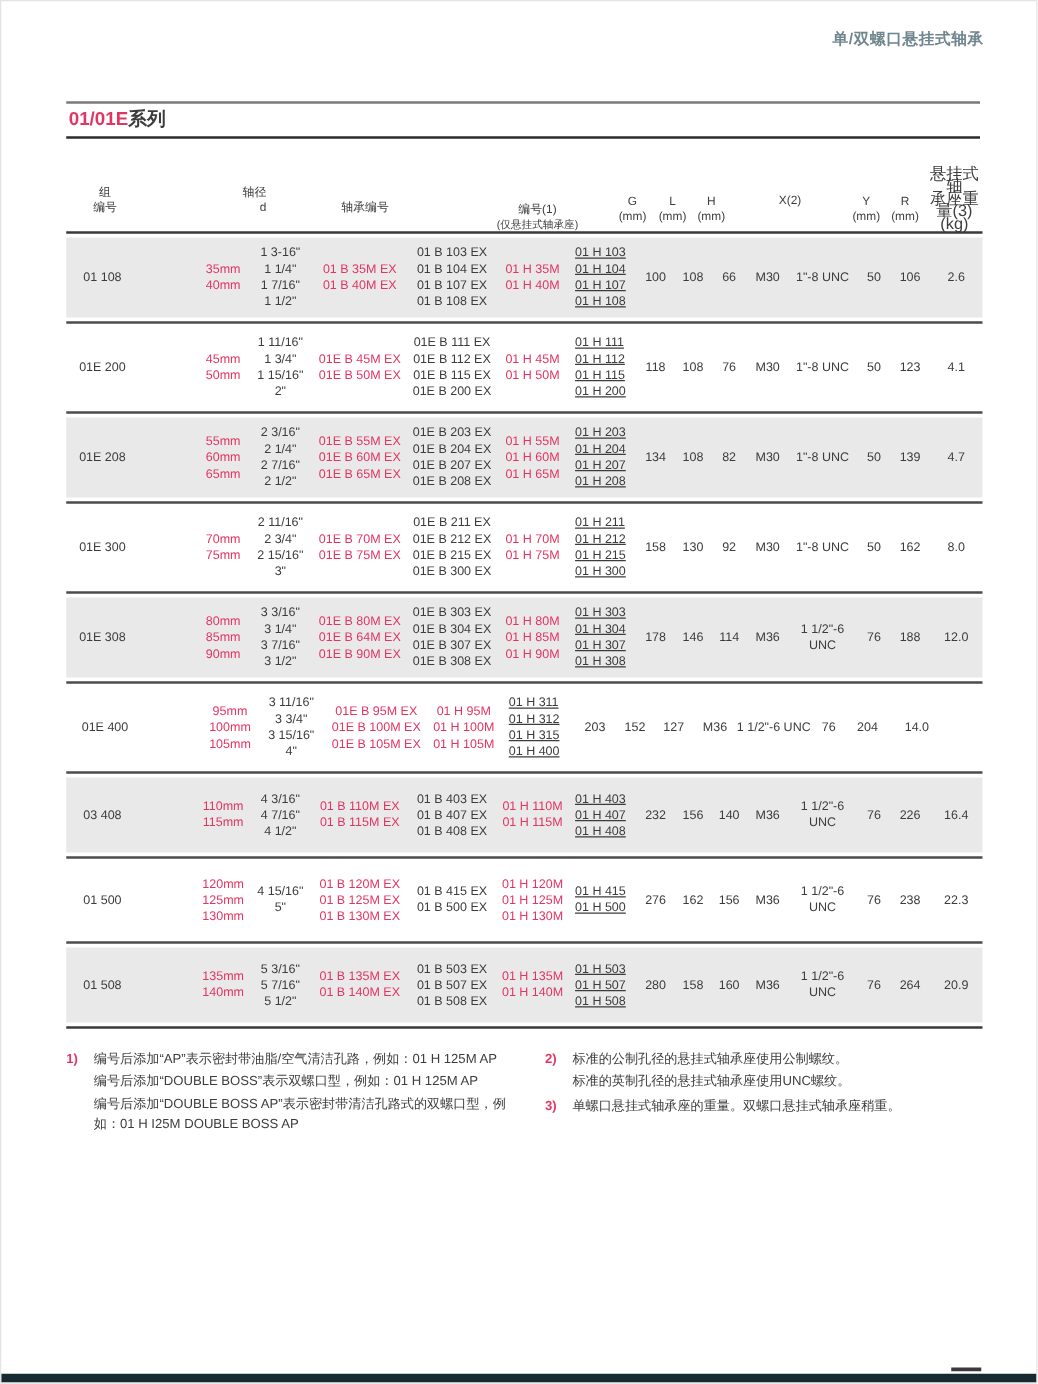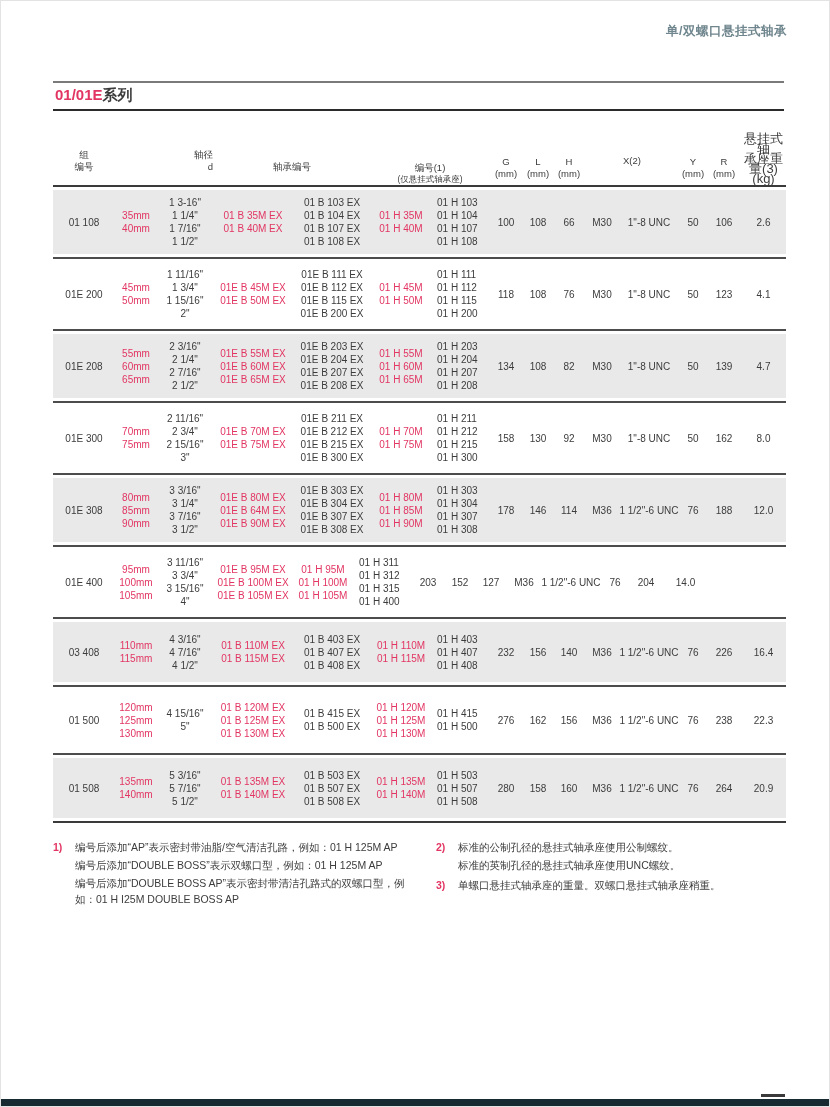--- a/index.html
+++ b/index.html
@@ -46,26 +46,26 @@
   .h-r{width:34px;padding-bottom:6px;}
   .h-w{width:45px;padding-bottom:1px;font-size:13px;line-height:10px;}
   #rows{border-top:2px solid #3a3a3a;border-bottom:2px solid #3a3a3a;padding:3px 0;}
   .row-sep{height:2px;background:#4c4c4c;margin:3px 0;}
   .trow{display:flex;align-items:center;min-height:48px;padding:6px 0;}
   .trow.shaded{background:var(--row,#e9e9e9);}
   .cell{display:flex;flex-direction:column;justify-content:center;align-items:center;
         text-align:center;line-height:13px;box-sizing:border-box;}
   .cell div{white-space:nowrap;}
   .c-group{width:62px;}
-  .c-dm{width:42px;}
+  .c-dm{width:42px;margin-left:48px;}
   .c-di{width:56px;}
   .c-bm{width:80px;}
   .c-bi{width:78px;}
   .c-nm{width:60px;}
-  .c-ni{width:58px;align-items:flex-start;padding-left:6px;}
+  .c-ni{width:58px;align-items:flex-start;padding-left:6px;text-decoration:underline;}
   .c-g{width:34px;}
   .c-l{width:30px;}
   .c-h{width:32px;}
   .c-xt{width:34px;}
   .c-xu{width:60px;}
   .c-xu div{white-space:normal;text-align:center;}
   .c-y{width:28px;}
   .c-r{width:34px;justify-content:flex-end;}
   .c-w{width:45px;}
   

